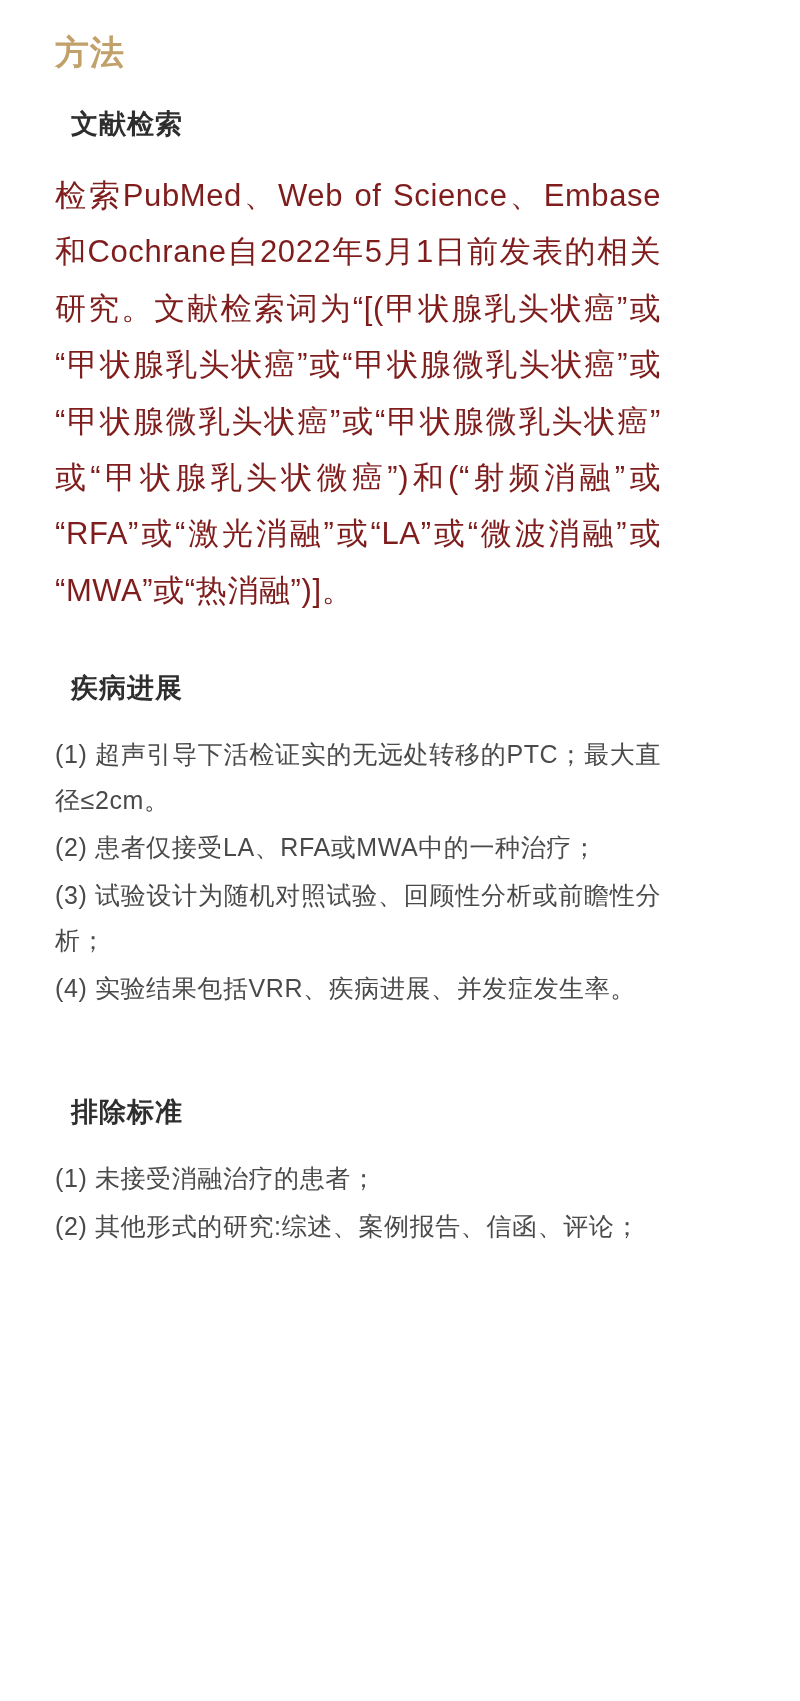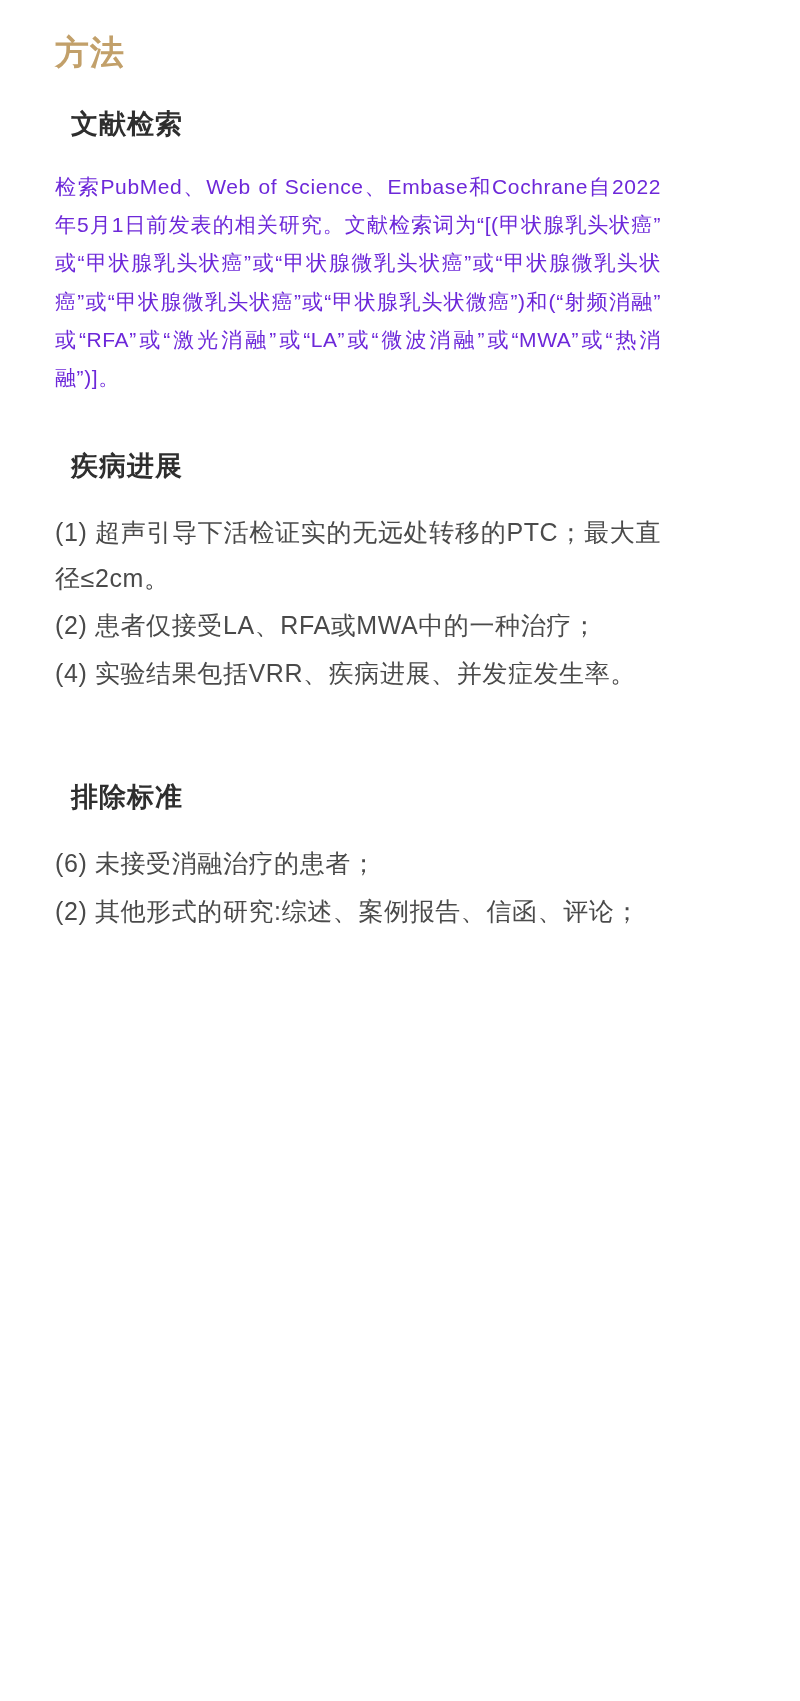--- a/index.html
+++ b/index.html
@@ -32,23 +32,23 @@
     font-weight: 700;
     color: #2e2e2e;
     letter-spacing: 1px;
     margin: 0 0 26px 16px;
     line-height: 1.3;
   }
   .sub-title.spaced-top {
     margin-top: 52px;
   }
   .body-text {
-    font-size: 21px;
+    font-size: 31px;
     line-height: 1.82;
-    color: #6d28d9;
+    color: #7f1d1d;
     text-align: justify;
     text-justify: inter-ideograph;
     letter-spacing: 0.6px;
     margin: 0 0 26px 0;
   }
   .list {
     margin: 0;
     padding: 0;
     list-style: none;
   }
@@ -74,25 +74,26 @@
 
   <h2 class="sub-title">文献检索</h2>
 
   <p class="body-text">检索PubMed、Web of Science、Embase和Cochrane自2022年5月1日前发表的相关研究。文献检索词为“[(甲状腺乳头状癌”或“甲状腺乳头状癌”或“甲状腺微乳头状癌”或“甲状腺微乳头状癌”或“甲状腺微乳头状癌”或“甲状腺乳头状微癌”)和(“射频消融”或“RFA”或“激光消融”或“LA”或“微波消融”或“MWA”或“热消融”)]。</p>
 
   <h2 class="sub-title spaced-top">疾病进展</h2>
 
   <ul class="list">
     <li class="list-item">(1) 超声引导下活检证实的无远处转移的PTC；最大直径≤2cm。</li>
     <li class="list-item">(2) 患者仅接受LA、RFA或MWA中的一种治疗；</li>
+    <li class="list-item">(3) 试验设计为随机对照试验、回顾性分析或前瞻性分析；</li>
     <li class="list-item">(4) 实验结果包括VRR、疾病进展、并发症发生率。</li>
   </ul>
 
   <div class="block-gap"></div>
 
   <h2 class="sub-title spaced-top">排除标准</h2>
 
   <ul class="list">
-    <li class="list-item">(6) 未接受消融治疗的患者；</li>
+    <li class="list-item">(1) 未接受消融治疗的患者；</li>
     <li class="list-item">(2) 其他形式的研究:综述、案例报告、信函、评论；</li>
   </ul>
 
 </div>
 
 </body></html>

